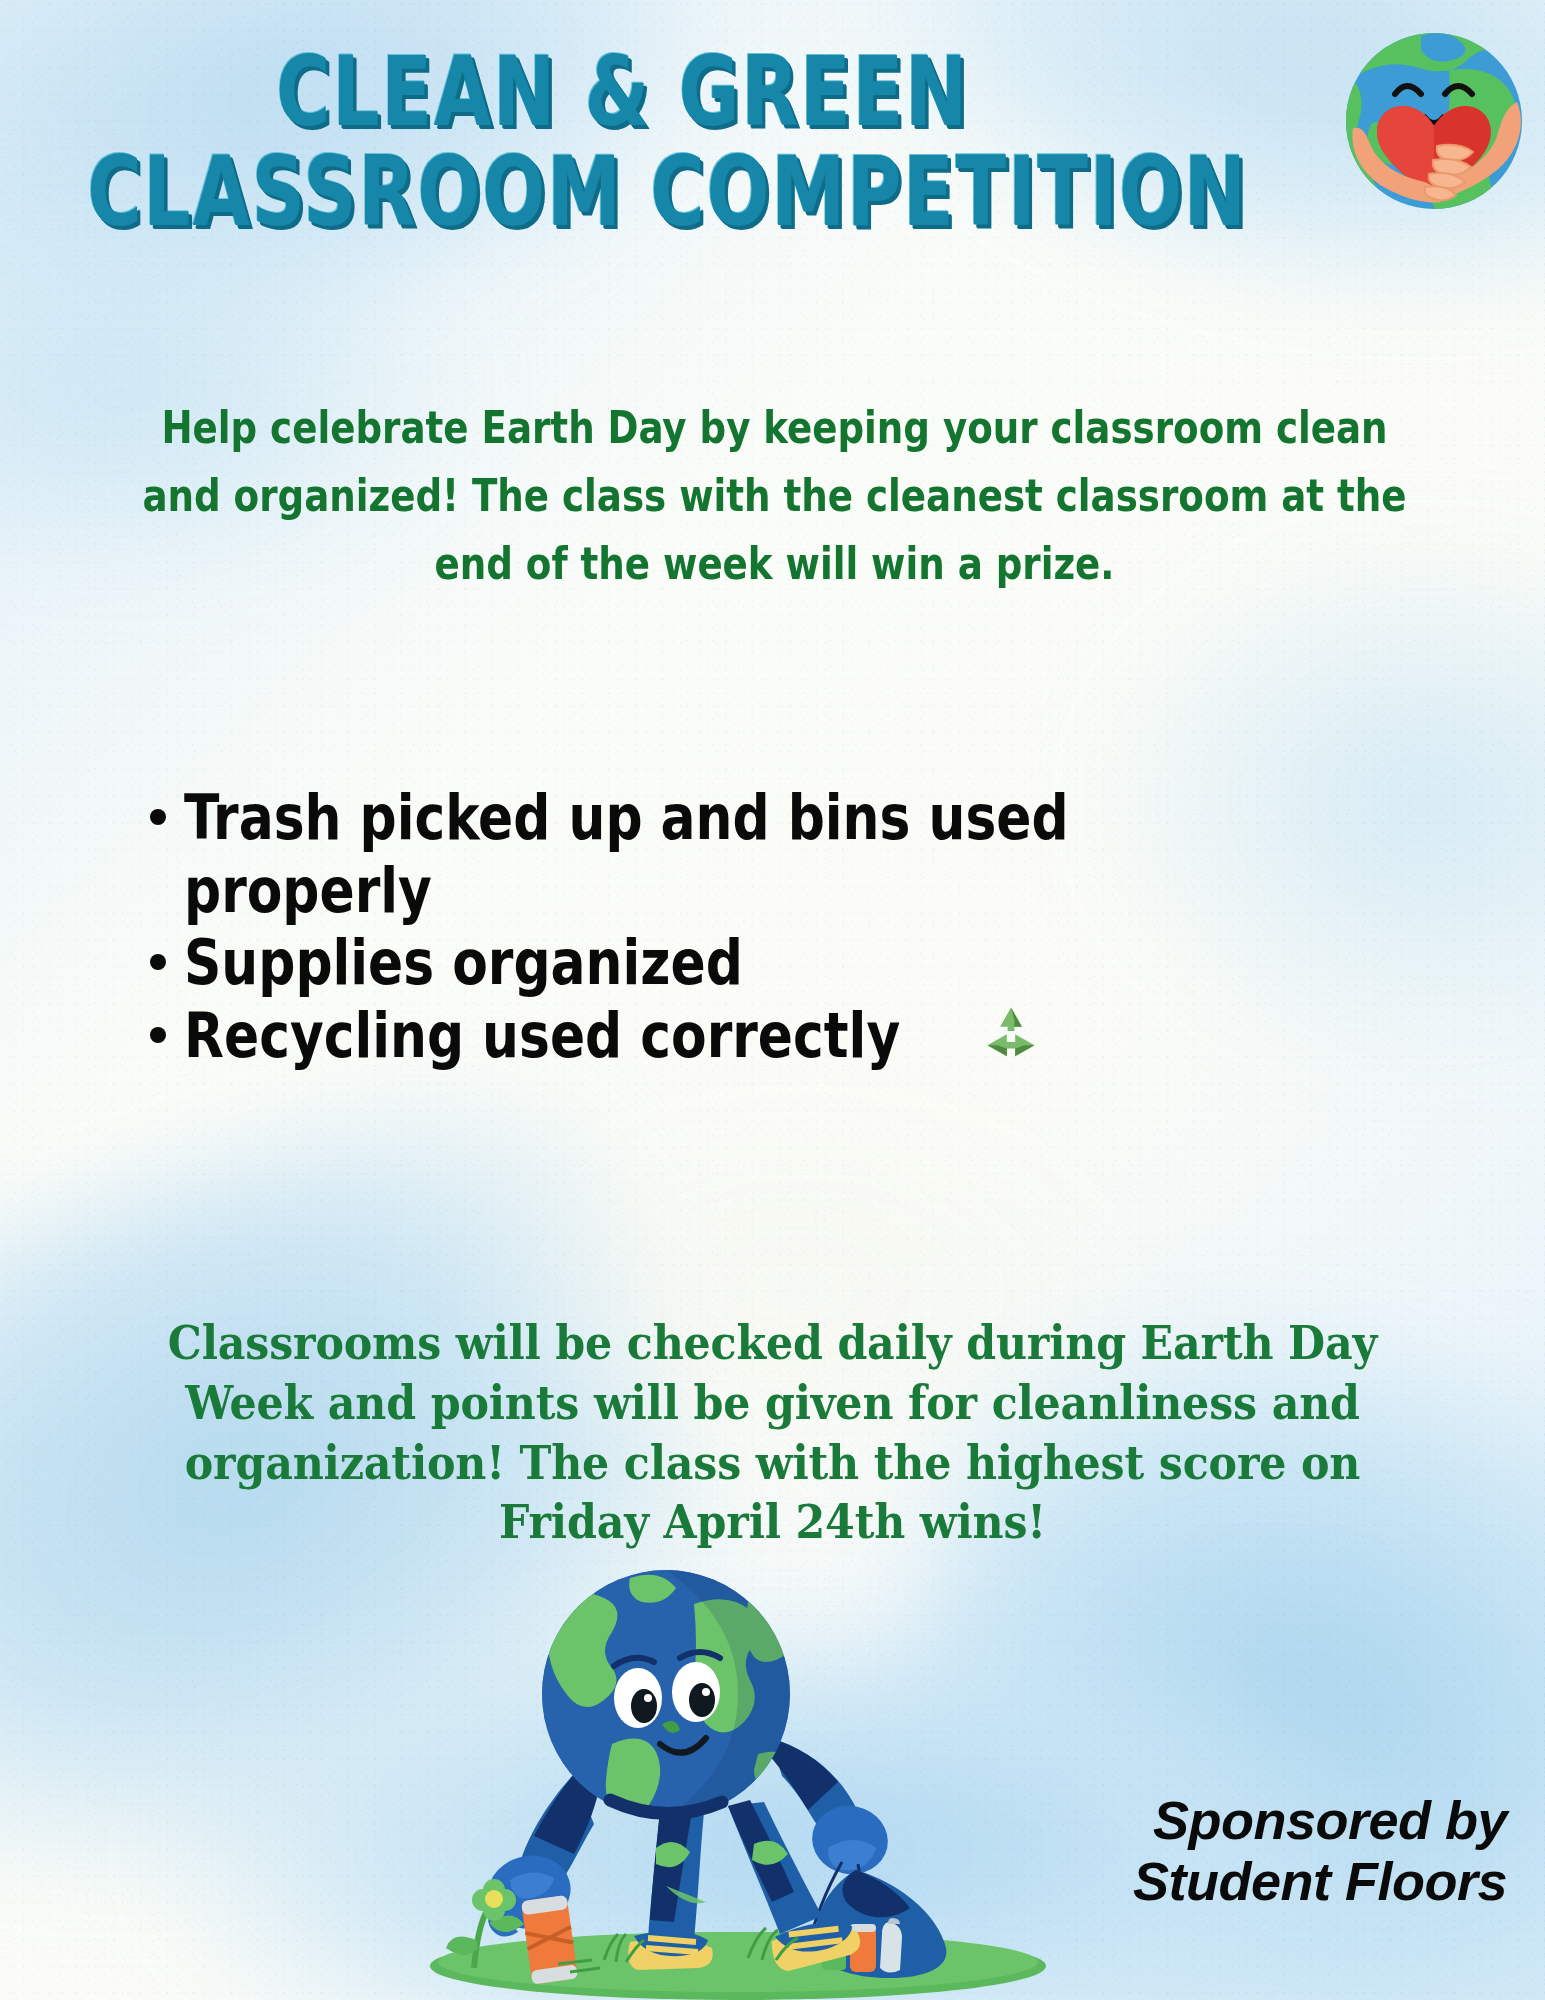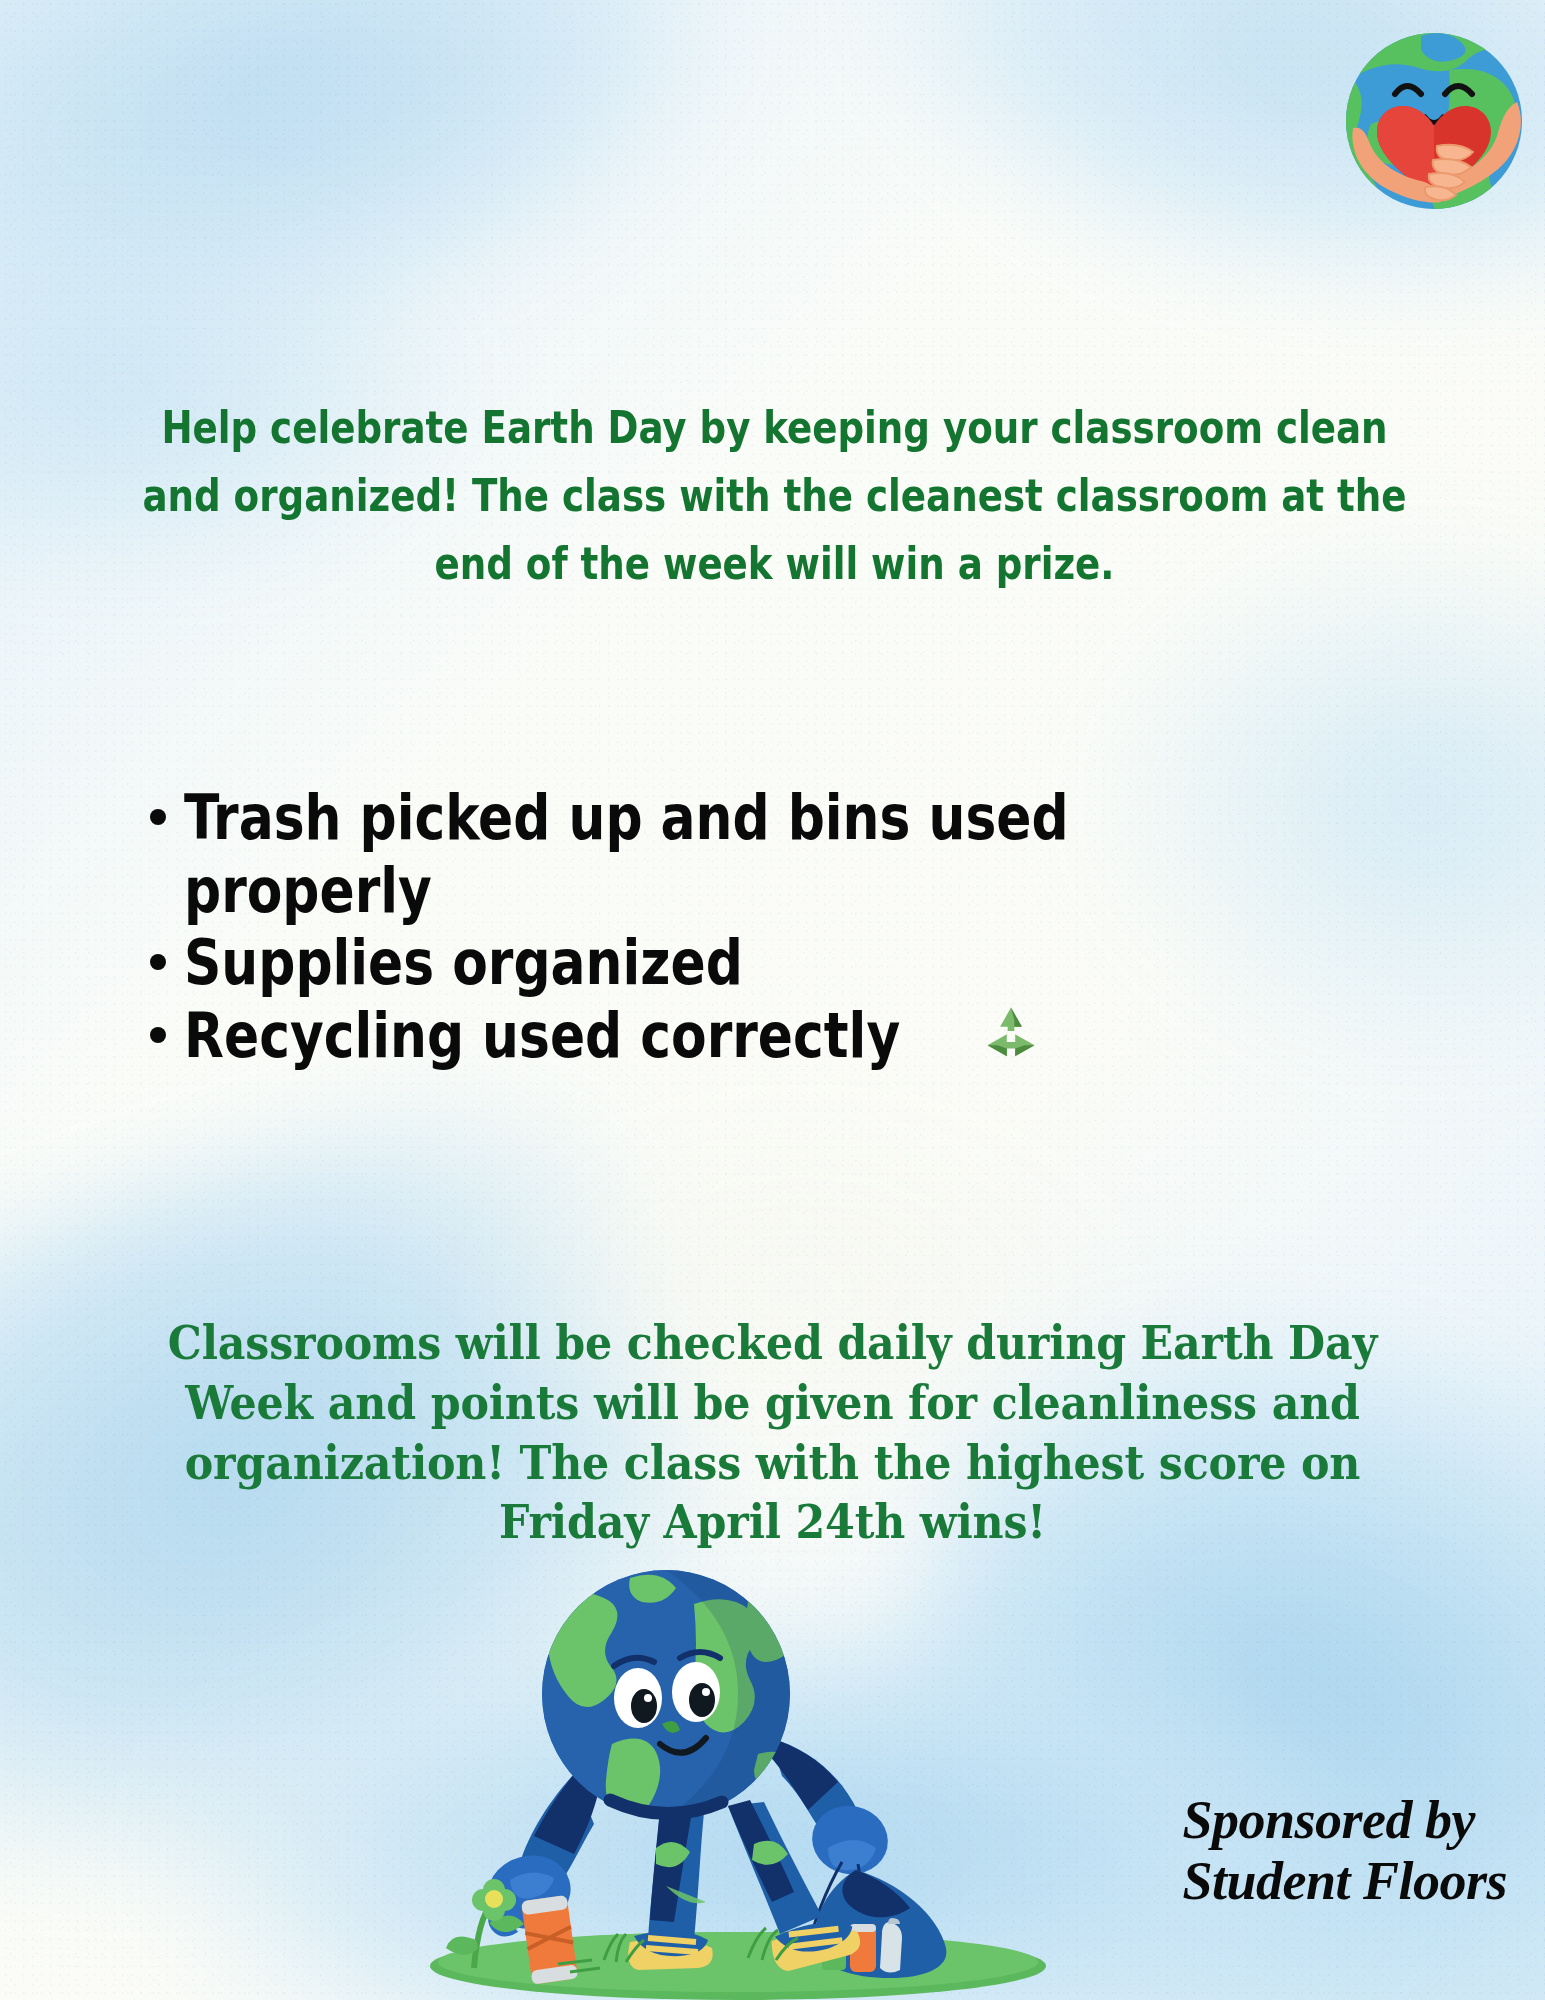--- a/index.html
+++ b/index.html
@@ -108,42 +108,46 @@
     font-weight:bold;color:#1a7a3a;font-size:46px;line-height:1.30;
     letter-spacing:-.2px;
     transform:scaleX(.93);transform-origin:center top;
   }
 
   
   .earth-cleanup{position:absolute;left:398px;top:1548px;width:700px;height:452px;z-index:6;}
 
   
   .sponsor{
-    position:absolute;right:38px;bottom:88px;text-align:left;z-index:8;
-    font-family:Liberation Serif, serif;
+    position:absolute;right:38px;bottom:88px;text-align:right;z-index:8;
+    font-family:Liberation Sans, sans-serif;
     font-weight:bold;font-style:italic;color:#0a0a0a;
     font-size:54px;line-height:1.13;letter-spacing:-.5px;
   }
 </style>
 </head>
 <body>
 
 <div class="poster">
 
   <div class="bg bg-base"></div>
   <div class="wash w1"></div>
   <div class="wash w2"></div>
   <div class="wash w3"></div>
   <div class="wash w4"></div>
   <div class="wash w5"></div>
   <div class="wash w6"></div>
   <div class="wash w7"></div>
   <div class="wash w8"></div>
   <div class="paper-grain"></div>
 
+  <div class="title-block">
+    <div class="title-line title-1">CLEAN &amp; GREEN</div>
+    <div class="title-line title-2">CLASSROOM COMPETITION</div>
+  </div>
 
   <div class="earth-heart">
     <svg viewBox="0 0 186 186" width="186" height="186">
       <defs>
         <clipPath id="globeClip">
             <circle cx="93" cy="93" r="88"></circle>
           </clipPath>
       </defs>
 
       <circle cx="93" cy="93" r="88" fill="#3d9bd6"></circle>

